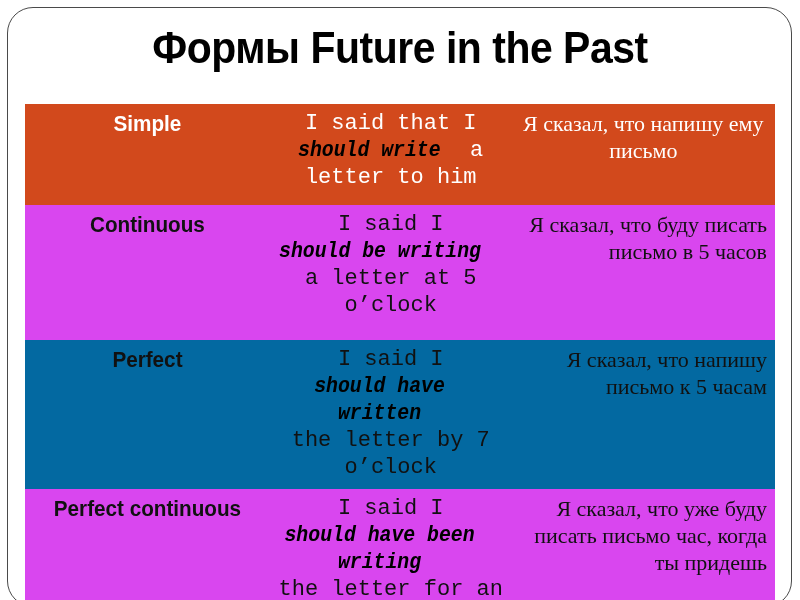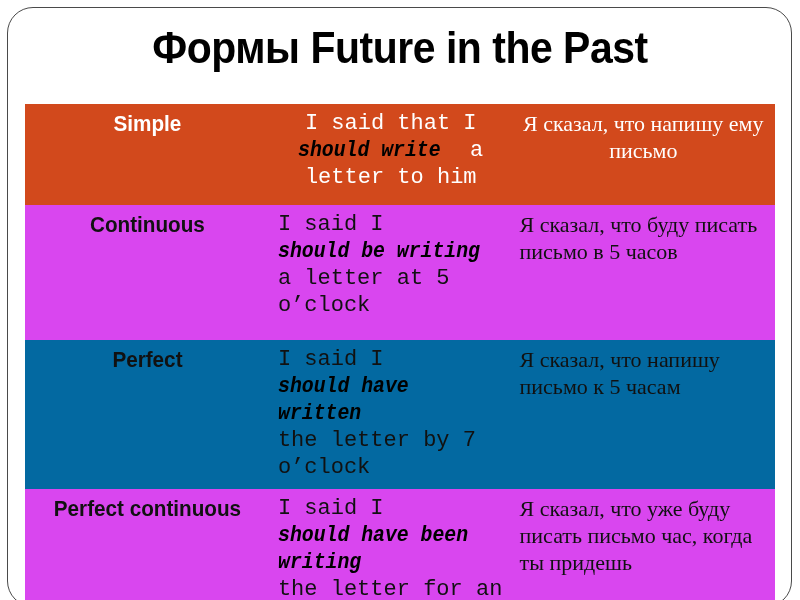--- a/index.html
+++ b/index.html
@@ -82,22 +82,22 @@
   
   tr.row-dark td  { background: #d946ef; }
   tr.row-light td { background: #0369a1; }
 
   .cell.form-name {
     text-align: center;
     font-weight: bold;
     transform: scaleX(0.94);
     transform-origin: 50% 0;
   }
-  .cell.en-text { text-align: left; }
-  .cell.ru-text { text-align: left; }
+  .cell.en-text { text-align: center; }
+  .cell.ru-text { text-align: right; }
 
   
   .vb {
     font-weight: bold;
     font-style: italic;
     color: #000000;
     display: inline-block;
     transform: scaleX(0.9);
     transform-origin: 0 50%;
   }

